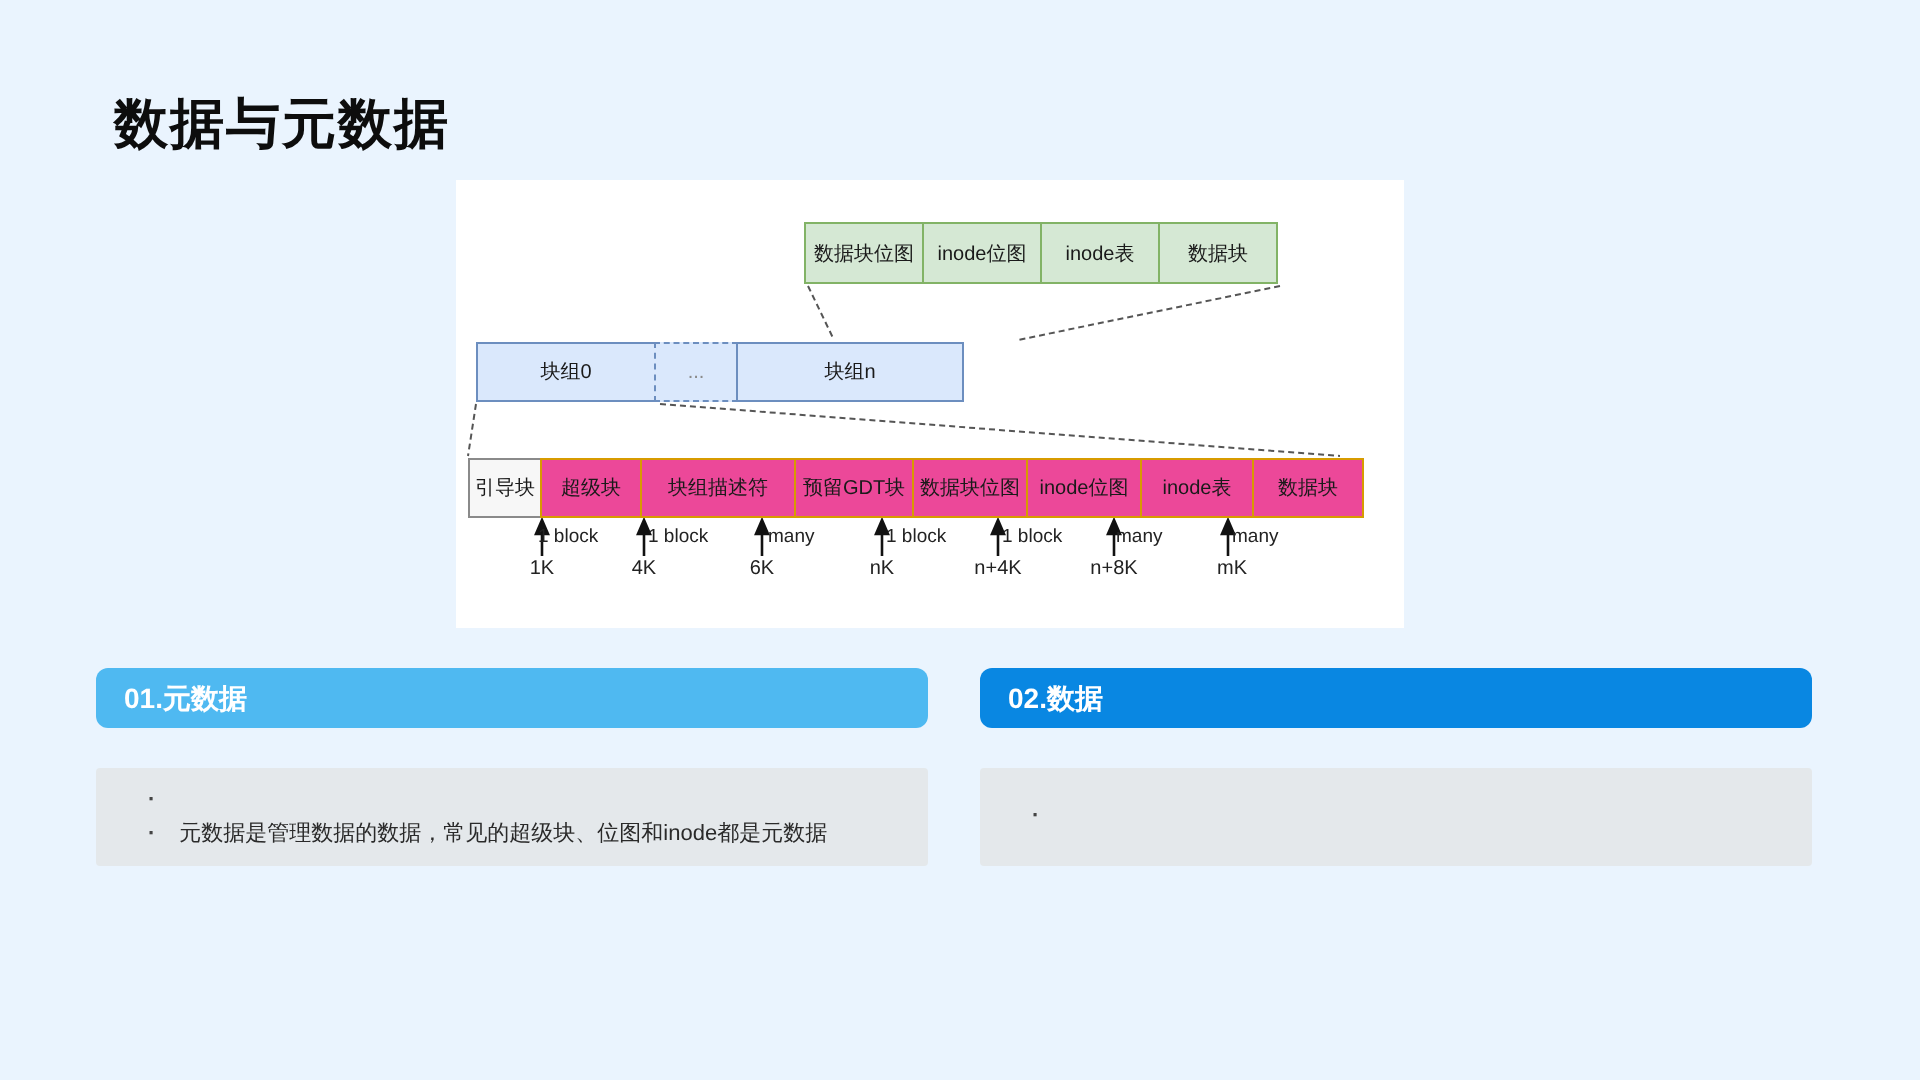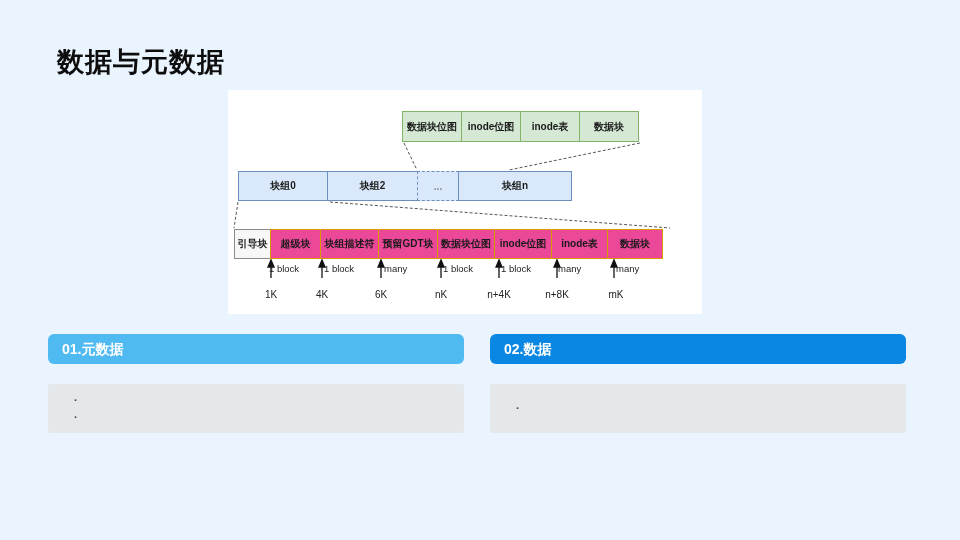--- a/index.html
+++ b/index.html
@@ -20,37 +20,37 @@
     width: 474px; height: 224px;
     background: #ffffff;
   }
   .svg-overlay { position: absolute; left: 0; top: 0; pointer-events: none; }
   .row { position: absolute; display: flex; }
   .cell {
     height: 100%;
     display: flex; align-items: center; justify-content: center;
     font-size: 10px; color: #1a1a1a;
     border: 1px solid;
-    white-space: nowrap; overflow: hidden; font-weight: bold;
+    white-space: nowrap; overflow: hidden;
   }
   .cell + .cell { margin-left: -1px; }
   .row-green { left: 174px; top: 21px; height: 31px; }
   .row-green .cell { background: #D5E8D4; border-color: #82B366; }
   .row-blue { left: 10px; top: 81px; height: 30px; }
   .row-blue .cell { background: #DAE8FC; border-color: #6C8EBF; }
   .row-blue .cell.dashed { border-style: dashed; color: #8a8a8a; }
   .row-orange { left: 6px; top: 139px; height: 30px; }
   .row-orange .cell { background: #ec4899; border-color: #D79B00; }
   .row-orange .cell.boot { background: #F7F7F7; border-color: #8a8a8a; }
   .count-label {
     position: absolute; top: 173px; width: 54px;
     font-size: 9.5px; color: #222; 
   }
   .size-label {
-    position: absolute; top: 199px; width: 40px;
+    position: absolute; top: 189px; width: 40px;
     font-size: 10px; color: #222; text-align: center;
   }
   .section-header {
     position: absolute; top: 334px; width: 416px; height: 30px;
     border-radius: 6px; color: #ffffff;
     font-size: 14px; font-weight: 700;
     line-height: 30px; padding-left: 14px;
   }
   .section-header.h1 { left: 48px; background: #4FB9F1; }
   .section-header.h2 { left: 490px; background: #0987E2; }
@@ -102,29 +102,28 @@
 
   <div class="row row-green">
     <div class="cell" style="width:60px">数据块位图</div>
     <div class="cell" style="width:60px">inode位图</div>
     <div class="cell" style="width:60px">inode表</div>
     <div class="cell" style="width:60px">数据块</div>
   </div>
 
   <div class="row row-blue">
     <div class="cell" style="width:90px">块组0</div>
-    <div class="cell" style="width:91px">块组2</div>
     <div class="cell dashed" style="width:42px">...</div>
     <div class="cell" style="width:114px">块组n</div>
   </div>
 
   <div class="row row-orange">
     <div class="cell boot" style="width:37px">引导块</div>
     <div class="cell" style="width:51px">超级块</div>
-    <div class="cell" style="width:59px">块组描述符</div>
+    <div class="cell" style="width:78px">块组描述符</div>
     <div class="cell" style="width:60px">预留GDT块</div>
     <div class="cell" style="width:58px">数据块位图</div>
     <div class="cell" style="width:58px">inode位图</div>
     <div class="cell" style="width:57px">inode表</div>
     <div class="cell" style="width:56px">数据块</div>
   </div>
 
   <div class="count-label" style="left:41px">1 block</div>
   <div class="count-label" style="left:96px">1 block</div>
   <div class="count-label" style="left:156px">many</div>
@@ -144,20 +143,21 @@
 
 <div class="section-header h1">01.元数据</div>
 <div class="section-header h2">02.数据</div>
 
 <div class="content-box b1">
   <div class="bullet-item">
     <span class="bullet-dot">·</span>
   </div>
   <div class="bullet-item">
     <span class="bullet-dot">·</span>
+    <span>元数据是管理数据的数据，常见的超级块、位图和inode都是元数据</span>
   </div>
 </div>
 
 <div class="content-box b2">
   <div class="bullet-item">
     <span class="bullet-dot">·</span>
   </div>
 </div>
 
 </body></html>

